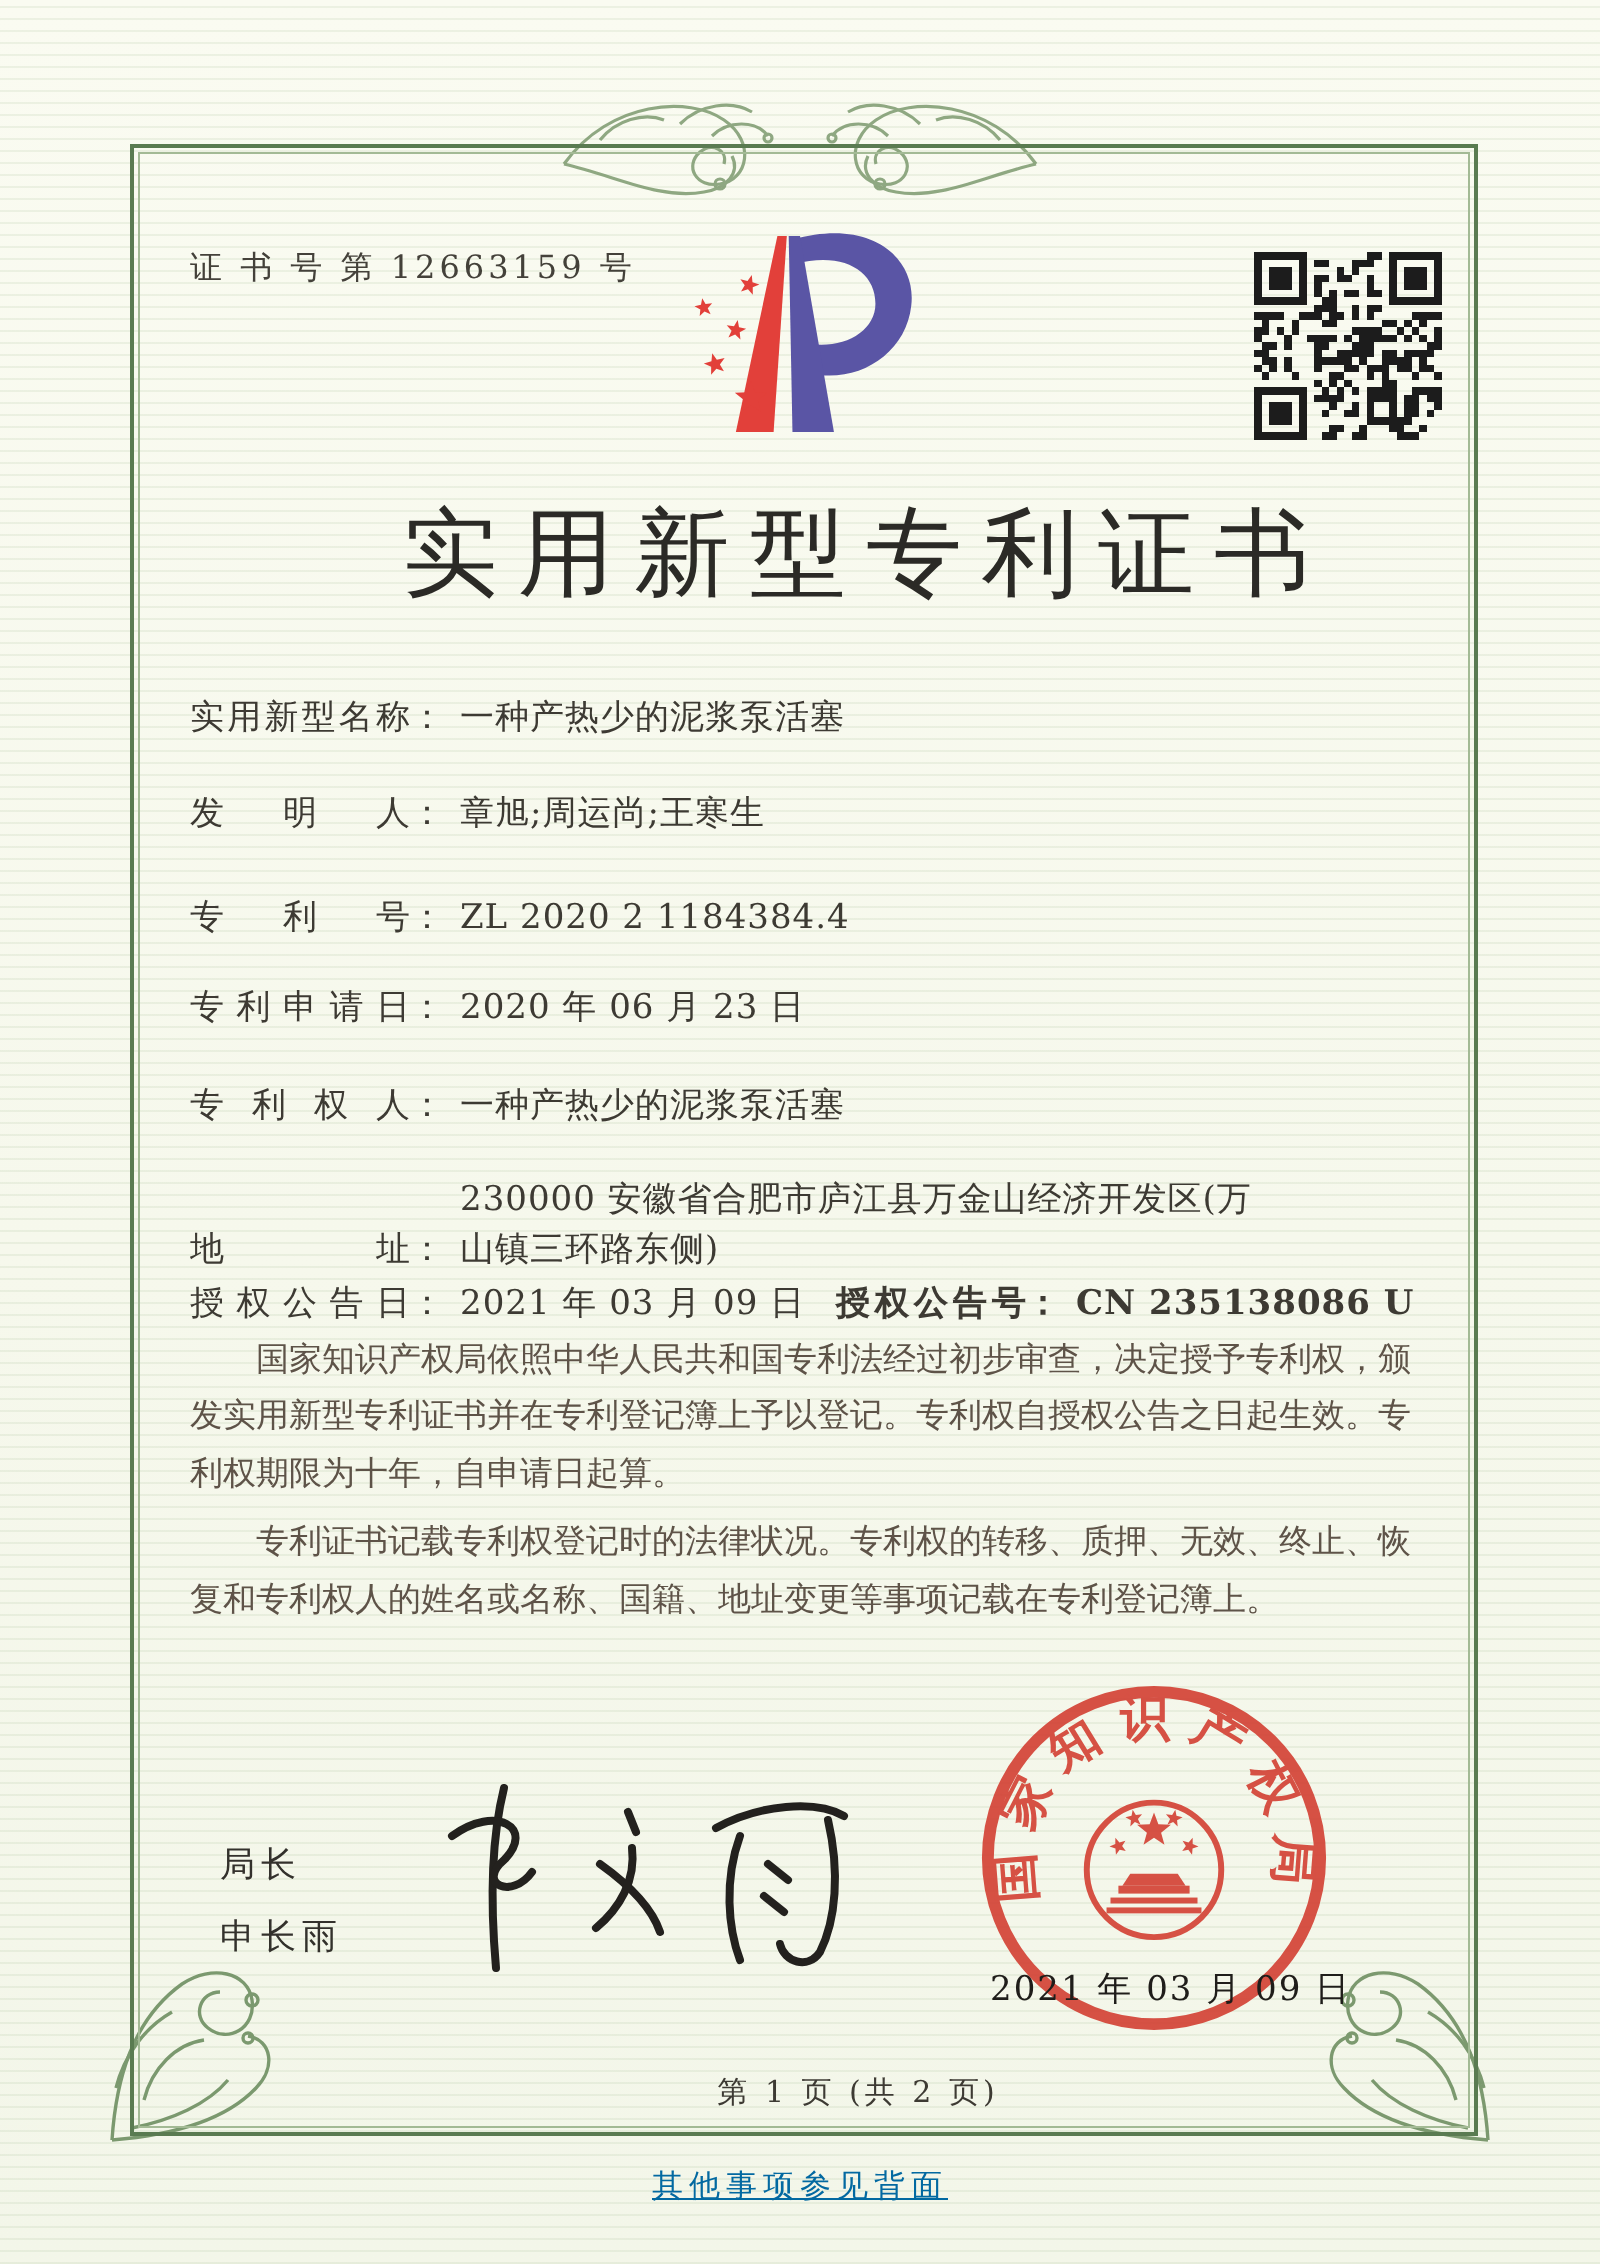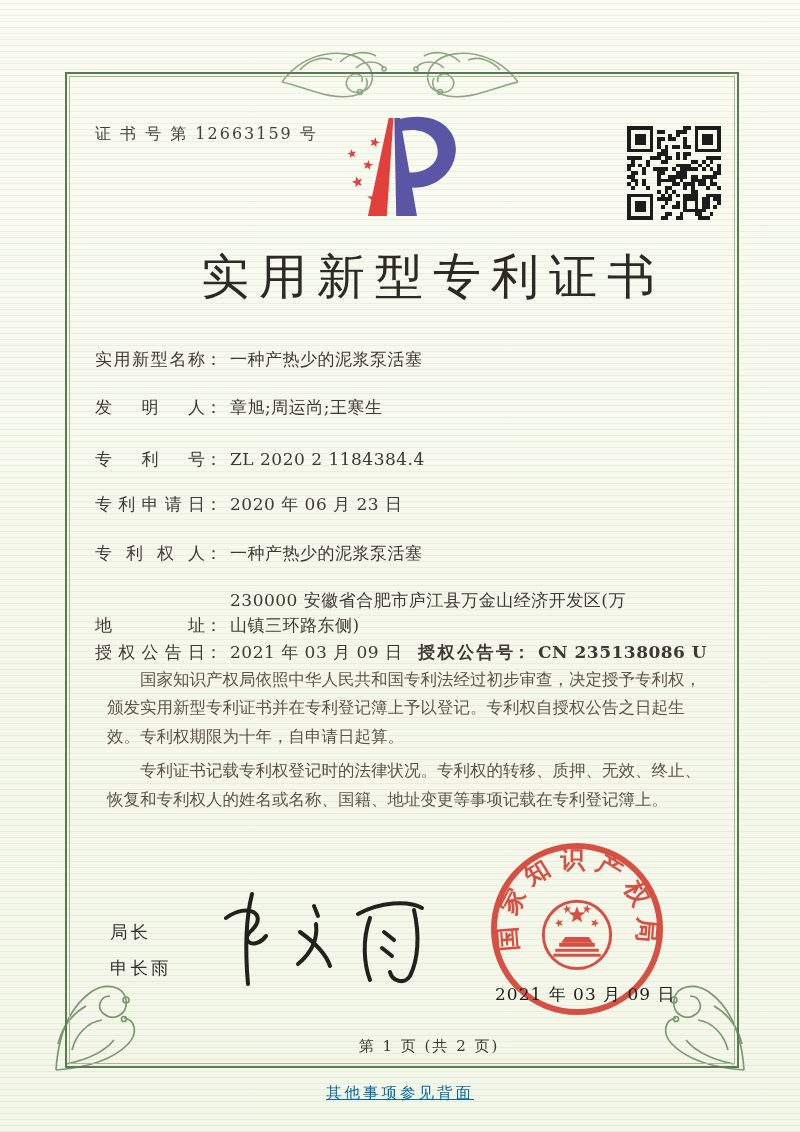--- a/index.html
+++ b/index.html
@@ -43,21 +43,21 @@
     text-align:justify;text-align-last:justify;
   }
   .field-row .colon{flex:0 0 auto;margin-right:8px;}
   .field-row .val{flex:1 1 auto;letter-spacing:0.5px;}
   .row1{top:347px;} .row2{top:395px;} .row3{top:447px;}
   .row4{top:492px;} .row5{top:541px;} .row6{top:588px;}
   .row7{top:640px;width:320px;}
   .row7b{top:640px;left:418px;width:300px;font-weight:bold;}
   .row7b .lbl{width:95px;flex:0 0 95px;}
   .paragraphs{left:95px;width:612px;color:#5e5348;font-size:16.5px;line-height:1.72;}
-  .paragraphs p{margin:0 0 6px 12px;text-indent:2em;}
+  .paragraphs p{margin:0 0 6px 0;text-indent:2em;}
   .para-wrap{top:666px;}
   .director{left:110px;color:#33312c;}
   .director-title{top:920px;font-size:17.5px;letter-spacing:3px;}
   .director-name{top:956px;font-size:17.5px;letter-spacing:3px;}
   .sig-wrap{left:212px;top:884px;}
   .seal-wrap{left:488px;top:840px;width:178px;height:178px;}
   .seal-date{left:495px;top:983px;font-size:17px;letter-spacing:1px;color:#1f1d1a;z-index:3;}
   .page-num{left:65px;width:670px;top:1037px;text-align:center;font-size:15px;color:#3d3a33;letter-spacing:2px;padding-left:29px;}
   .back-note{left:65px;width:670px;top:1083px;text-align:center;font-size:15.5px;color:#0369a1;letter-spacing:3px;text-decoration:underline;}
   .corner-orn{width:100px;height:100px;}

